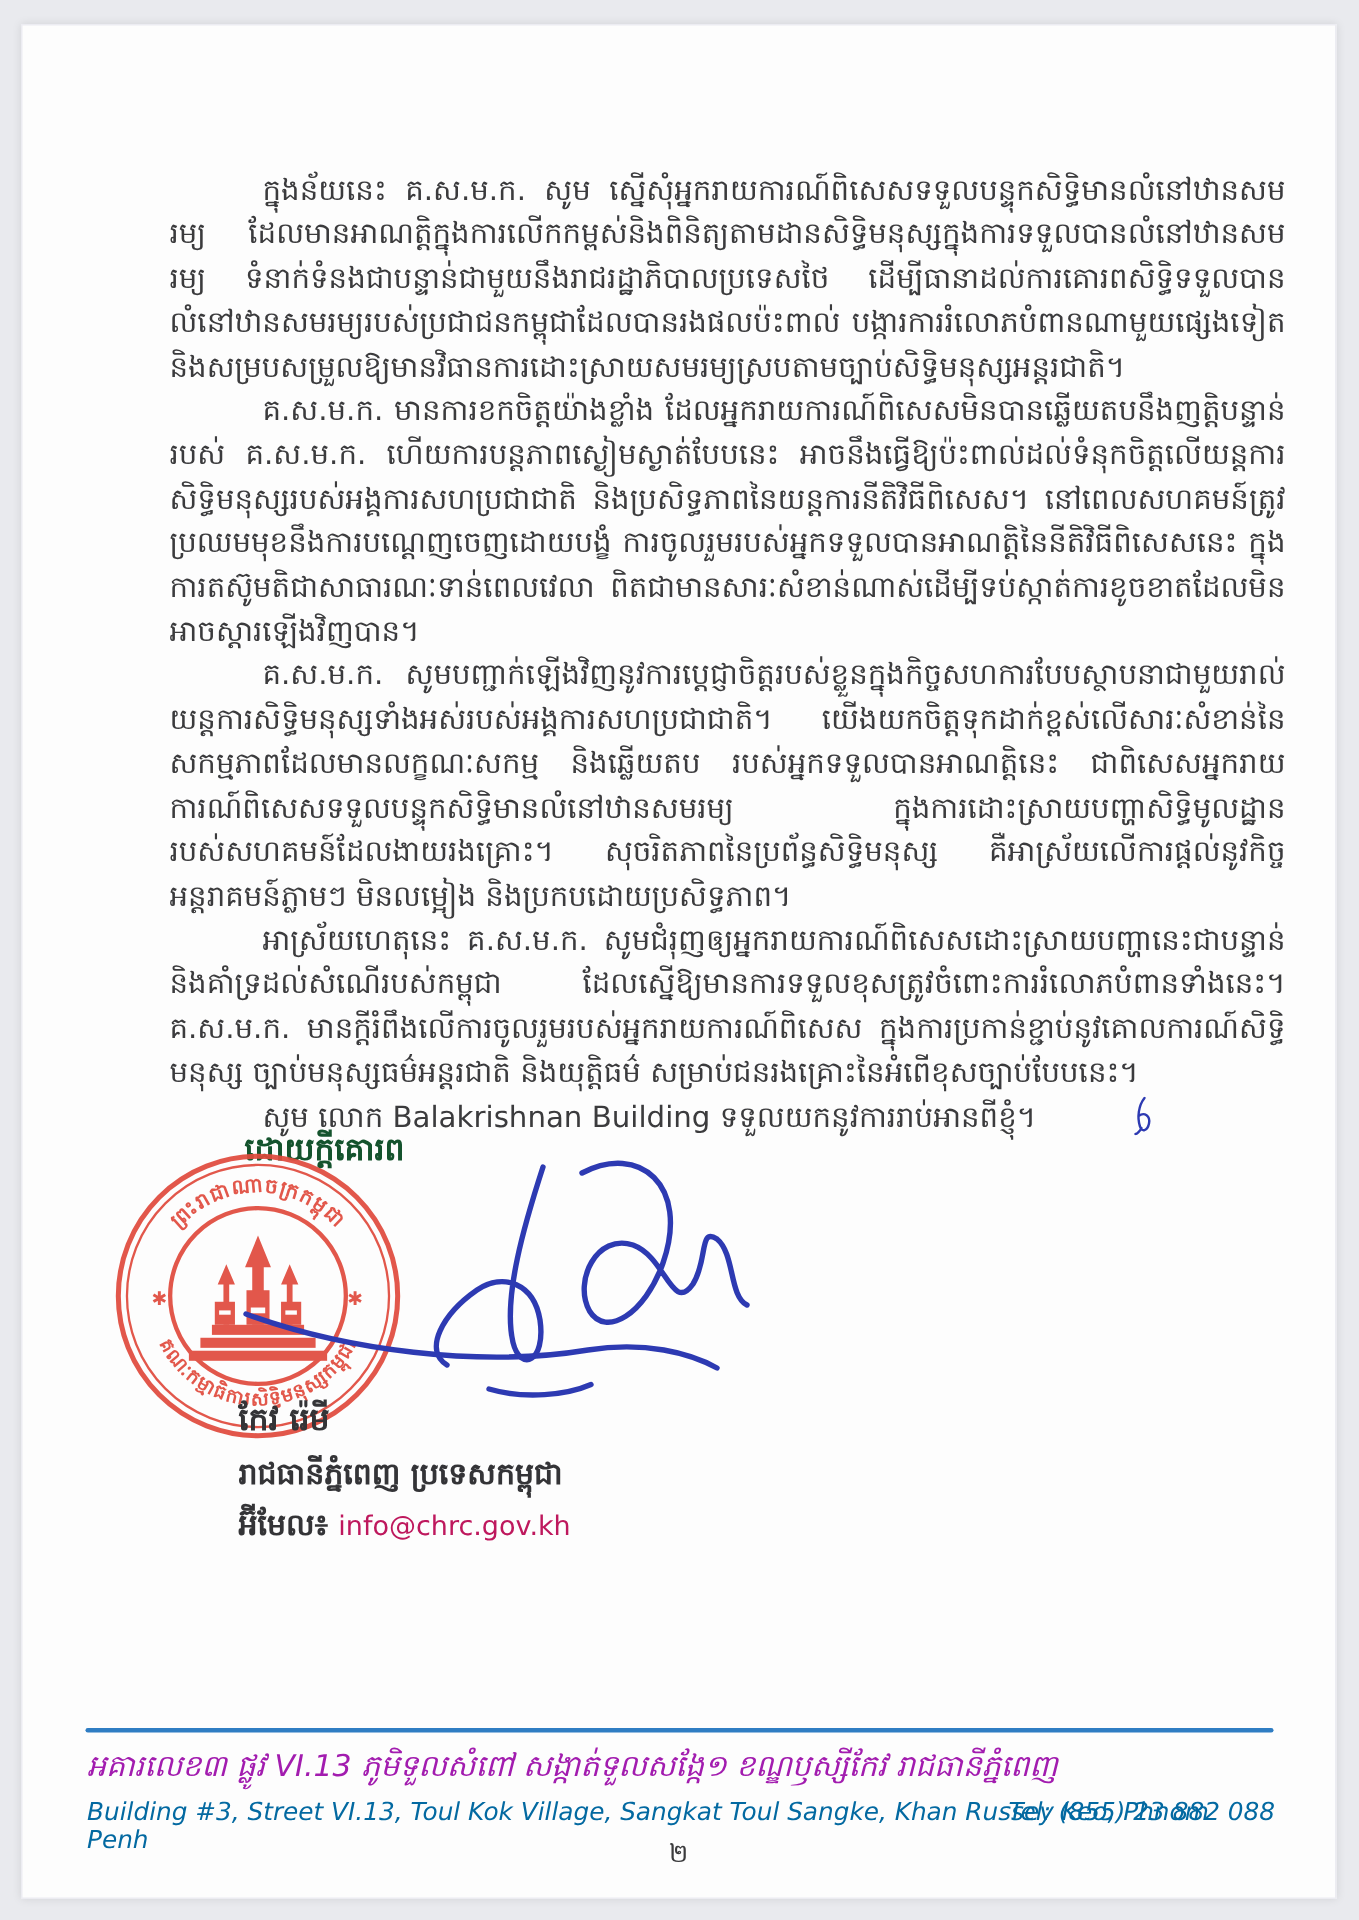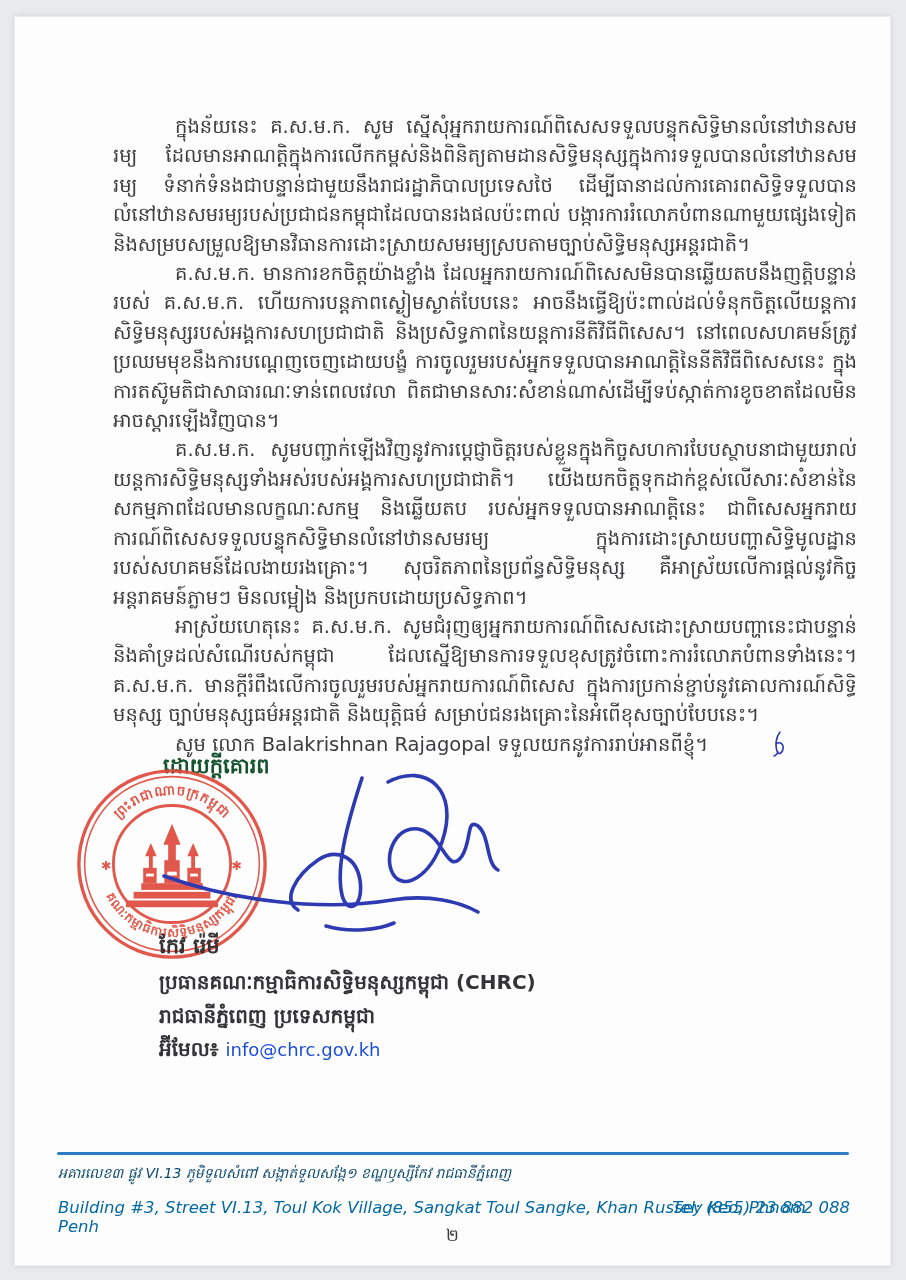--- a/index.html
+++ b/index.html
@@ -39,29 +39,29 @@
 
   .signer-name {
     position: absolute; left: 145px; top: 916px;
     font-size: 21px; font-weight: bold; color: #343437;
   }
 
   .contact-block {
     position: absolute; left: 145px; top: 950px;
     color: #343437; font-size: 20px; line-height: 33.5px; font-weight: bold;
   }
-  .contact-block .email-value { font-weight: normal; font-size: 18px; color: #1d4ed8; }
+  .contact-block .email-value { font-weight: normal; font-size: 18px; color: #be185d; }
 
   .footer-rule {
     position: absolute; left: 43px; top: 1136px; width: 792px; height: 3px;
     border-radius: 2px;
   }
   .footer-km {
     position: absolute; left: 44px; top: 1148px;
-    font-size: 14px; font-style: italic; color: #0c4a6e;
+    font-size: 20px; font-style: italic; color: #a21caf;
   }
   .footer-en {
     position: absolute; left: 44px; top: 1182px; width: 792px;
     font-size: 16.5px; font-style: italic; color: #0369a1;
   }
   .footer-tel { position: absolute; right: 0; top: 0; }
   .page-number {
     position: absolute; left: 0; top: 1208px; width: 100%;
     text-align: center; font-size: 17px; color: #3b3b3d;
   }
@@ -69,21 +69,21 @@
 </head>
 <body style="background: rgb(233, 234, 238);">
 
 <div class="page">
 
   <div class="body-text">
     <p>ក្នុងន័យនេះ គ.ស.ម.ក. សូម ស្នើសុំអ្នករាយការណ៍ពិសេសទទួលបន្ទុកសិទ្ធិមានលំនៅឋានសមរម្យ ដែលមានអាណត្តិក្នុងការលើកកម្ពស់និងពិនិត្យតាមដានសិទ្ធិមនុស្សក្នុងការទទួលបានលំនៅឋានសមរម្យ ទំនាក់ទំនងជាបន្ទាន់ជាមួយនឹងរាជរដ្ឋាភិបាលប្រទេសថៃ ដើម្បីធានាដល់ការគោរពសិទ្ធិទទួលបានលំនៅឋានសមរម្យរបស់ប្រជាជនកម្ពុជាដែលបានរងផលប៉ះពាល់ បង្ការការរំលោភបំពានណាមួយផ្សេងទៀត និងសម្របសម្រួលឱ្យមានវិធានការដោះស្រាយសមរម្យស្របតាមច្បាប់សិទ្ធិមនុស្សអន្តរជាតិ។</p>
     <p>គ.ស.ម.ក. មានការខកចិត្តយ៉ាងខ្លាំង ដែលអ្នករាយការណ៍ពិសេសមិនបានឆ្លើយតបនឹងញត្តិបន្ទាន់របស់ គ.ស.ម.ក. ហើយការបន្តភាពស្ងៀមស្ងាត់បែបនេះ អាចនឹងធ្វើឱ្យប៉ះពាល់ដល់ទំនុកចិត្តលើយន្តការសិទ្ធិមនុស្សរបស់អង្គការសហប្រជាជាតិ និងប្រសិទ្ធភាពនៃយន្តការនីតិវិធីពិសេស។ នៅពេលសហគមន៍ត្រូវប្រឈមមុខនឹងការបណ្តេញចេញដោយបង្ខំ ការចូលរួមរបស់អ្នកទទួលបានអាណត្តិនៃនីតិវិធីពិសេសនេះ ក្នុងការតស៊ូមតិជាសាធារណៈទាន់ពេលវេលា ពិតជាមានសារៈសំខាន់ណាស់ដើម្បីទប់ស្កាត់ការខូចខាតដែលមិនអាចស្តារឡើងវិញបាន។</p>
     <p>គ.ស.ម.ក. សូមបញ្ជាក់ឡើងវិញនូវការប្តេជ្ញាចិត្តរបស់ខ្លួនក្នុងកិច្ចសហការបែបស្ថាបនាជាមួយរាល់យន្តការសិទ្ធិមនុស្សទាំងអស់របស់អង្គការសហប្រជាជាតិ។ យើងយកចិត្តទុកដាក់ខ្ពស់លើសារៈសំខាន់នៃសកម្មភាពដែលមានលក្ខណៈសកម្ម និងឆ្លើយតប របស់អ្នកទទួលបានអាណត្តិនេះ ជាពិសេសអ្នករាយការណ៍ពិសេសទទួលបន្ទុកសិទ្ធិមានលំនៅឋានសមរម្យ ក្នុងការដោះស្រាយបញ្ហាសិទ្ធិមូលដ្ឋានរបស់សហគមន៍ដែលងាយរងគ្រោះ។ សុចរិតភាពនៃប្រព័ន្ធសិទ្ធិមនុស្ស គឺអាស្រ័យលើការផ្តល់នូវកិច្ចអន្តរាគមន៍ភ្លាមៗ មិនលម្អៀង និងប្រកបដោយប្រសិទ្ធភាព។</p>
     <p>អាស្រ័យហេតុនេះ គ.ស.ម.ក. សូមជំរុញឲ្យអ្នករាយការណ៍ពិសេសដោះស្រាយបញ្ហានេះជាបន្ទាន់ និងគាំទ្រដល់សំណើរបស់កម្ពុជា ដែលស្នើឱ្យមានការទទួលខុសត្រូវចំពោះការរំលោភបំពានទាំងនេះ។ គ.ស.ម.ក. មានក្តីរំពឹងលើការចូលរួមរបស់អ្នករាយការណ៍ពិសេស ក្នុងការប្រកាន់ខ្ជាប់នូវគោលការណ៍សិទ្ធិមនុស្ស ច្បាប់មនុស្សធម៌អន្តរជាតិ និងយុត្តិធម៌ សម្រាប់ជនរងគ្រោះនៃអំពើខុសច្បាប់បែបនេះ។</p>
-    <p class="closing-line"><span>សូម លោក Balakrishnan Rajagopal ទទួលយកនូវការរាប់អានពីខ្ញុំ។</span><span class="pen-mark"><svg width="16" height="26" viewBox="0 0 16 26">
+    <p class="closing-line"><span>សូម លោក Balakrishnan Building ទទួលយកនូវការរាប់អានពីខ្ញុំ។</span><span class="pen-mark"><svg width="16" height="26" viewBox="0 0 16 26">
             <path d="M8,1 C4,6 3,14 5,20 C6,24 10,23 11,18 C12,13 8,10 4,13 M6,21 C5,23 3,25 2,25" stroke="#2d3ab2" stroke-width="1.6" fill="none" stroke-linecap="round"></path>
           </svg></span></p>
   </div>
 
   <div class="salutation">ដោយក្តីគោរព</div>
 
   <div class="stamp-wrap">
     <svg width="192" height="192" viewBox="0 0 200 200">
       <defs>
         <path id="arcTop" d="M 28,100 A 72,72 0 0 1 172,100" fill="none"></path>
@@ -129,21 +129,20 @@
         <path d="M 258,22 C 296,2 330,30 312,82 C 300,116 274,132 263,114 C 252,94 268,62 292,70 C 314,78 318,116 332,96 C 342,80 336,58 348,66 C 360,76 356,104 368,110"></path>
         <path d="M 34,116 C 100,140 190,152 262,140 C 300,134 330,142 348,152"></path>
         <path d="M 196,166 C 220,173 248,170 264,163"></path>
       </g>
     </svg>
   </div>
 
   <div class="signer-name">កែវ រ៉េមី</div>
 
   <div class="contact-block">
-    <div>ប្រធានគណៈកម្មាធិការសិទ្ធិមនុស្សកម្ពុជា (CHRC)</div>
     <div>រាជធានីភ្នំពេញ ប្រទេសកម្ពុជា</div>
     <div><span>អ៊ីមែល៖</span> <span class="email-value">info@chrc.gov.kh</span></div>
   </div>
 
   <div class="footer-rule" style="background: rgb(47, 125, 195);"></div>
   <div class="footer-km">អគារលេខ៣ ផ្លូវ VI.13 ភូមិទួលសំពៅ សង្កាត់ទួលសង្កែ១ ខណ្ឌឫស្សីកែវ រាជធានីភ្នំពេញ</div>
   <div class="footer-en">
     <span>Building #3, Street VI.13, Toul Kok Village, Sangkat Toul Sangke, Khan Russey Keo, Phnom Penh</span>
     <span class="footer-tel">Tel: (855) 23 882 088</span>
   </div>

